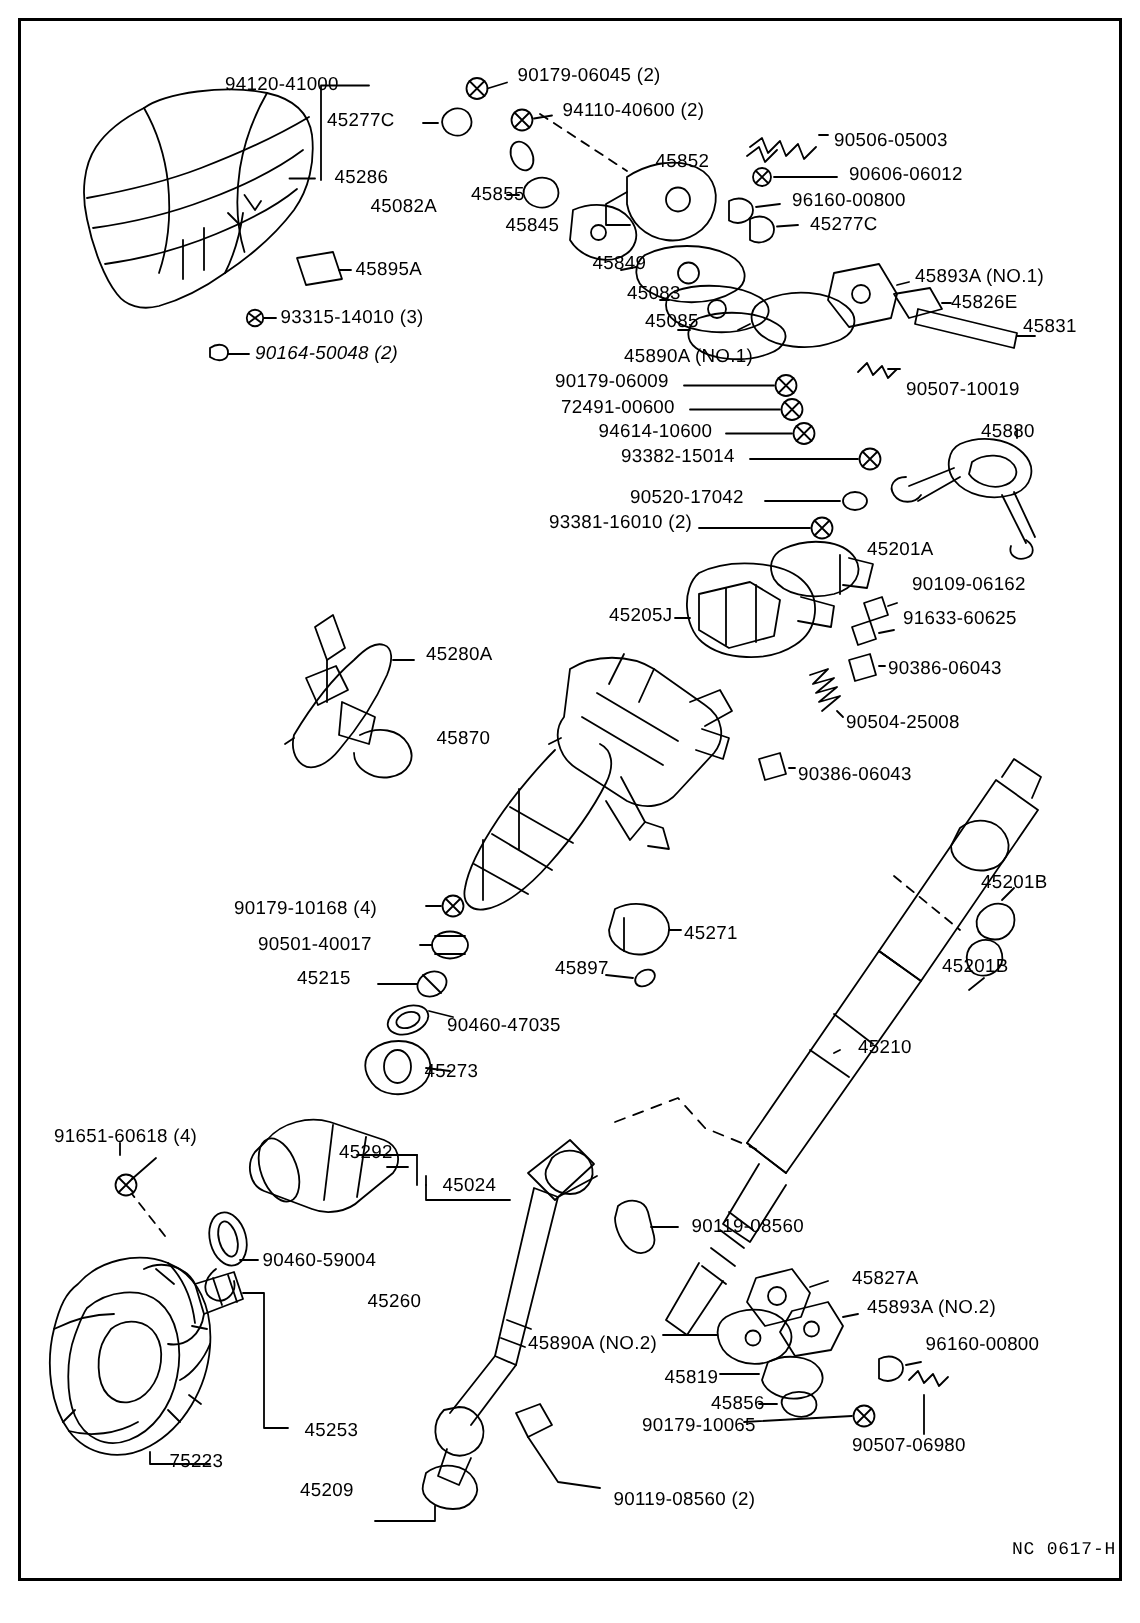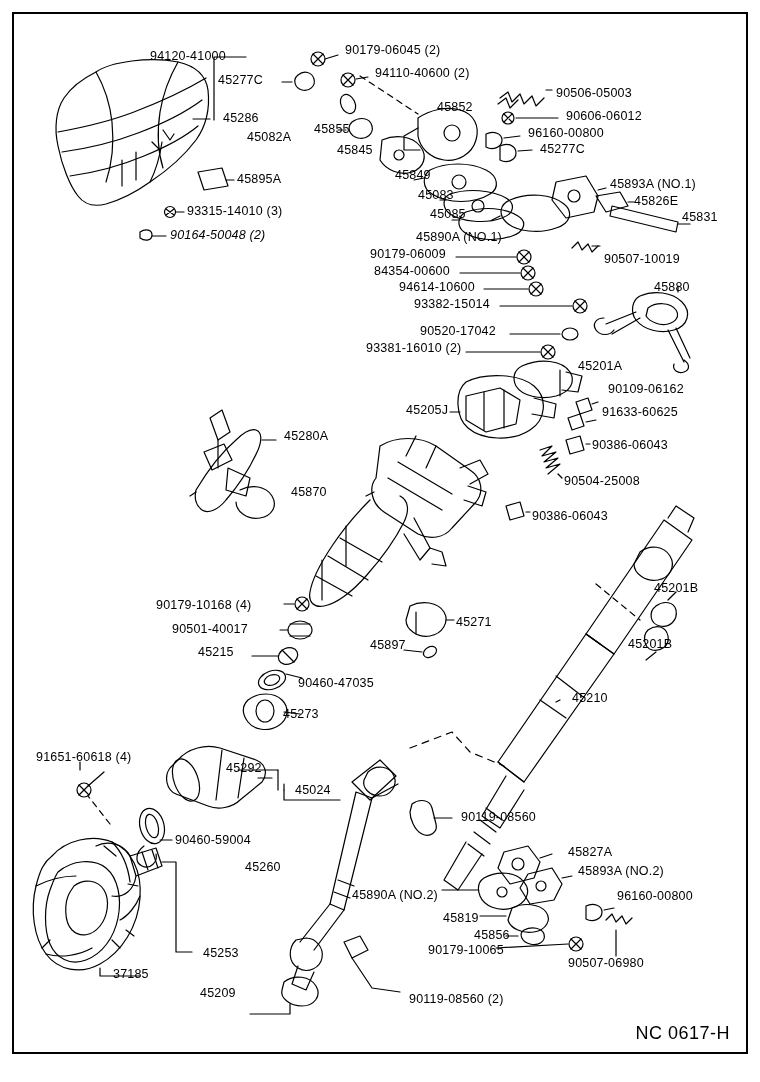--- a/index.html
+++ b/index.html
@@ -35,24 +35,25 @@
     white-space: nowrap;
     line-height: 13px;
   }
   #diagram-svg {
     position: absolute;
     left: 0;
     top: 0;
   }
   .ncode {
     position: absolute;
-    right: 30px;
+    right: 16px;
     bottom: 42px;
-    font-size: 18px;
+    font-size: 12px;
     letter-spacing: 0.5px;
+    font-family: Liberation Mono, monospace;
   }
 </style>
 </head>
 <body>
 
 <div id="page">
   <div id="frame"></div>
 
   <svg id="diagram-svg" width="760" height="1082" viewBox="0 0 760 1082" xmlns="http://www.w3.org/2000/svg">
     <g fill="none" stroke="#000" stroke-width="1.2" stroke-linecap="round" stroke-linejoin="round">
@@ -516,21 +517,21 @@
   <div class="lbl" style="left:610px; top:178px;">45893A (NO.1)</div>
   <div class="lbl" style="left:418px; top:189px;">45083</div>
   <div class="lbl" style="left:634px; top:195px;">45826E</div>
   <div class="lbl" style="left:187px; top:205px;">93315-14010 (3)</div>
   <div class="lbl" style="left:430px; top:208px;">45085</div>
   <div class="lbl" style="left:682px; top:211px;">45831</div>
   <div class="lbl" style="left:170px; top:229px;font-style:italic;">90164-50048 (2)</div>
   <div class="lbl" style="left:416px; top:231px;">45890A (NO.1)</div>
   <div class="lbl" style="left:370px; top:248px;">90179-06009</div>
   <div class="lbl" style="left:604px; top:253px;">90507-10019</div>
-  <div class="lbl" style="left:374px; top:265px;">84354-00600</div>
+  <div class="lbl" style="left:374px; top:265px;">72491-00600</div>
   <div class="lbl" style="left:399px; top:281px;">94614-10600</div>
   <div class="lbl" style="left:654px; top:281px;">45880</div>
   <div class="lbl" style="left:414px; top:298px;">93382-15014</div>
   <div class="lbl" style="left:420px; top:325px;">90520-17042</div>
   <div class="lbl" style="left:366px; top:342px;">93381-16010 (2)</div>
   <div class="lbl" style="left:578px; top:360px;">45201A</div>
   <div class="lbl" style="left:608px; top:383px;text-align:right;">90109-06162</div>
   <div class="lbl" style="left:406px; top:404px;">45205J</div>
   <div class="lbl" style="left:602px; top:406px;">91633-60625</div>
   <div class="lbl" style="left:284px; top:430px;">45280A</div>
@@ -556,18 +557,18 @@
   <div class="lbl" style="left:568px; top:846px;">45827A</div>
   <div class="lbl" style="left:245px; top:861px;">45260</div>
   <div class="lbl" style="left:578px; top:865px;">45893A (NO.2)</div>
   <div class="lbl" style="left:352px; top:889px;">45890A (NO.2)</div>
   <div class="lbl" style="left:617px; top:890px;">96160-00800</div>
   <div class="lbl" style="left:443px; top:912px;">45819</div>
   <div class="lbl" style="left:474px; top:929px;">45856</div>
   <div class="lbl" style="left:428px; top:944px;">90179-10065</div>
   <div class="lbl" style="left:568px; top:957px;">90507-06980</div>
   <div class="lbl" style="left:203px; top:947px;">45253</div>
-  <div class="lbl" style="left:113px; top:968px;">37185</div>
+  <div class="lbl" style="left:113px; top:968px;">75223</div>
   <div class="lbl" style="left:200px; top:987px;">45209</div>
   <div class="lbl" style="left:409px; top:993px;">90119-08560 (2)</div>
 
   <div class="lbl ncode">NC 0617-H</div>
 </div>
 
 </body></html>

